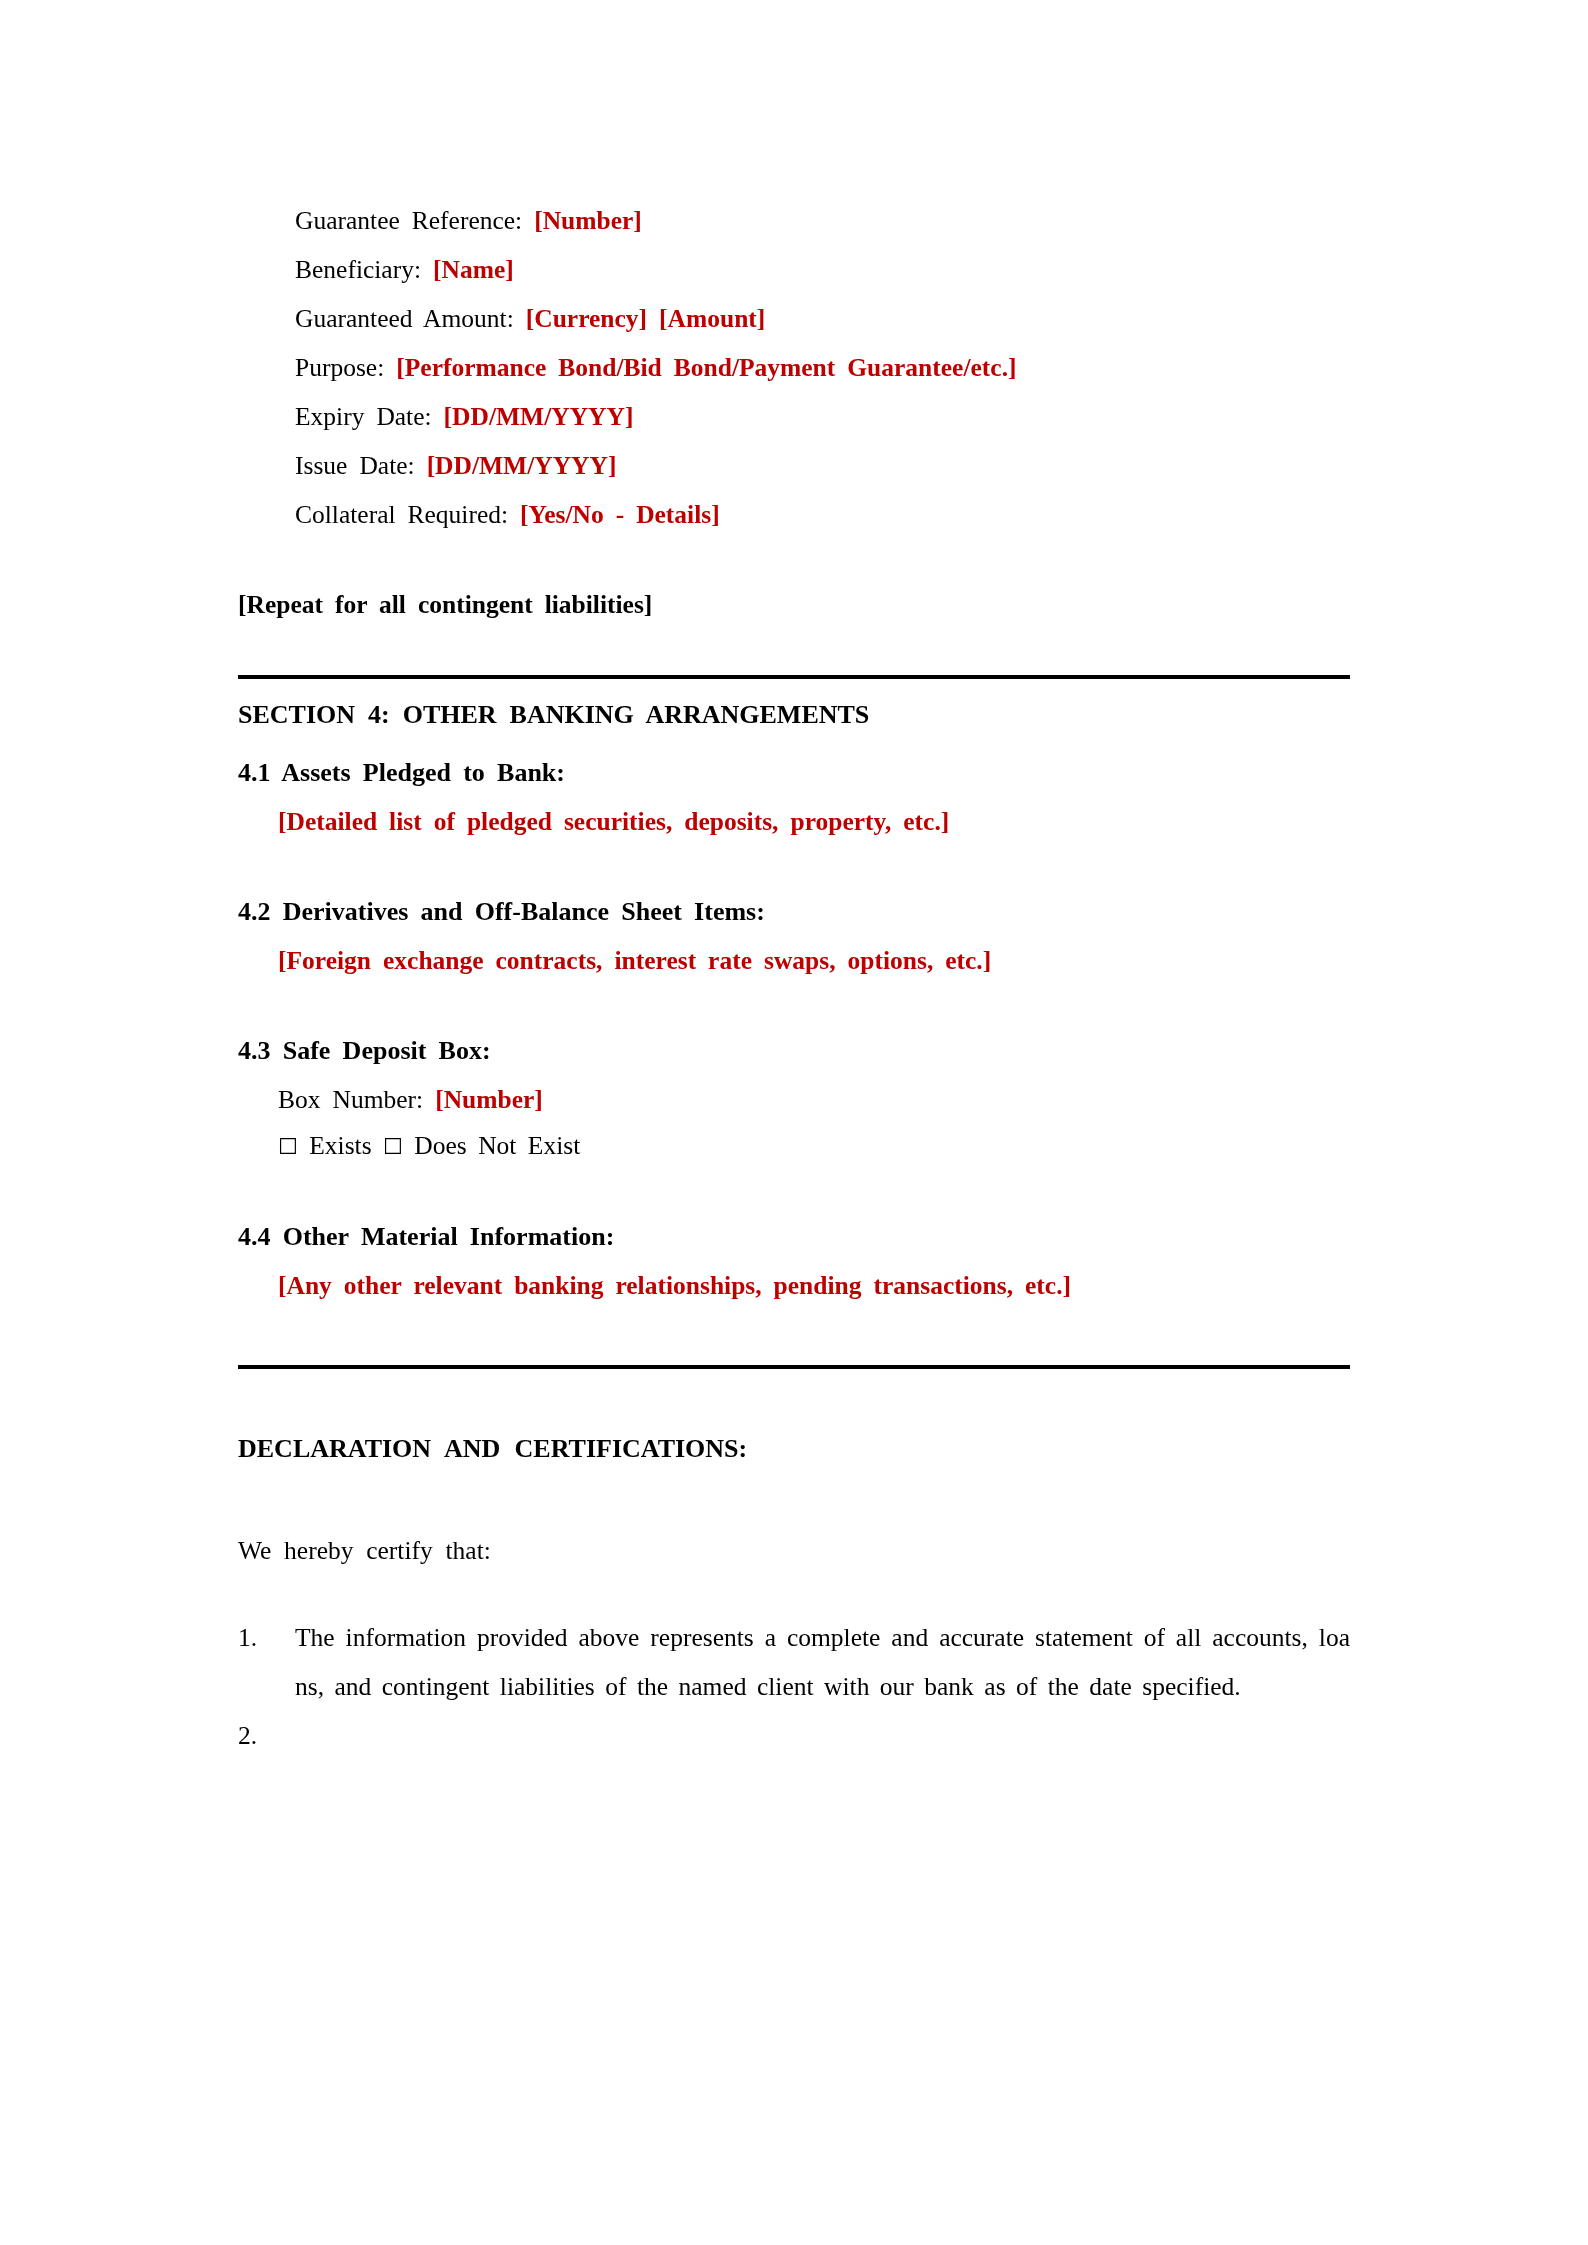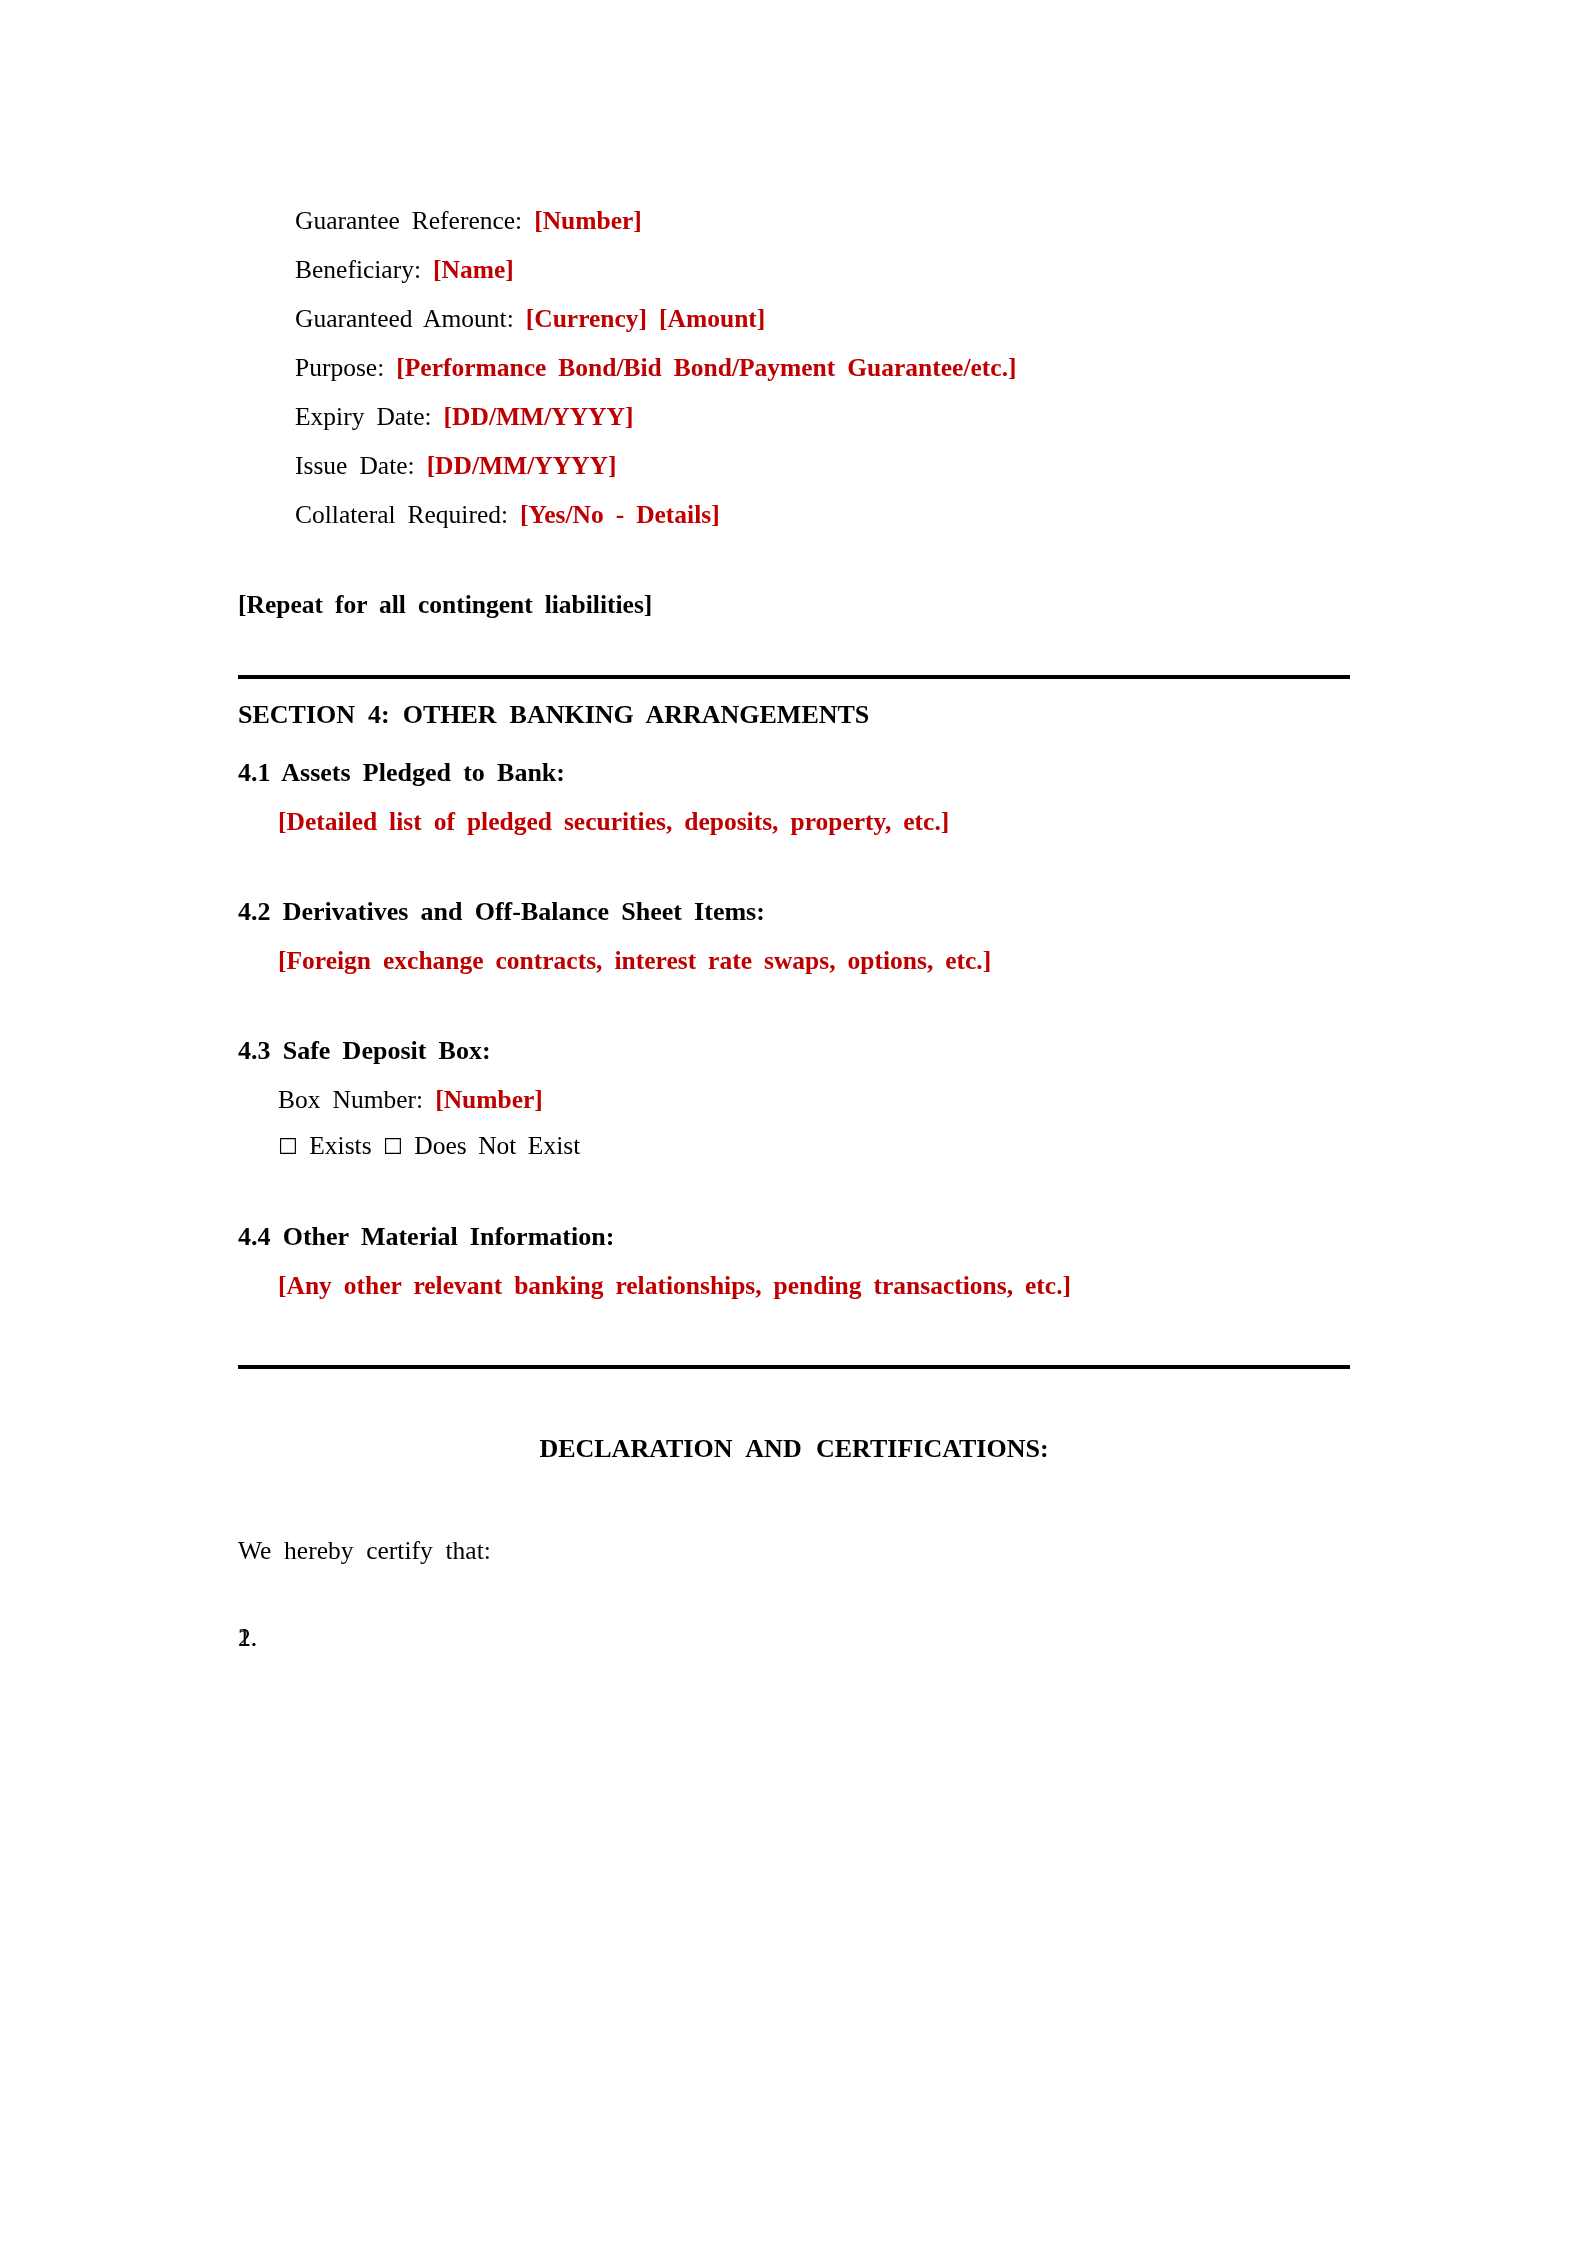--- a/index.html
+++ b/index.html
@@ -105,21 +105,20 @@
   }
 
   .rule-bottom { margin-top: 58px; }
 
   .decl-title {
     font-size: 26px;
     font-weight: bold;
     line-height: 40px;
     word-spacing: 0.3em;
     margin-top: 60px;
-    text-align: center;
   }
   .decl-intro {
     font-size: 25.5px;
     line-height: 40px;
     word-spacing: 0.25em;
     margin-top: 62px;
   }
 
   
   .decl-list {
@@ -191,20 +190,21 @@
     <div class="sub-body red">[Any other relevant banking relationships, pending transactions, etc.]</div>
 
     <hr class="rule rule-bottom">
 
     <div class="decl-title">DECLARATION AND CERTIFICATIONS:</div>
     <div class="decl-intro">We hereby certify that:</div>
 
     <ol class="decl-list">
       <li class="decl-item">
         <span class="decl-marker">1.</span>
+        <span>The information provided above represents a complete and accurate statement of all accounts, loans, and contingent liabilities of the named client with our bank as of the date specified.</span>
       </li>
       <li class="decl-item">
         <span class="decl-marker">2.</span>
       </li>
     </ol>
 
   </div>
 
   <div class="page-number">4</div>
 </div>

